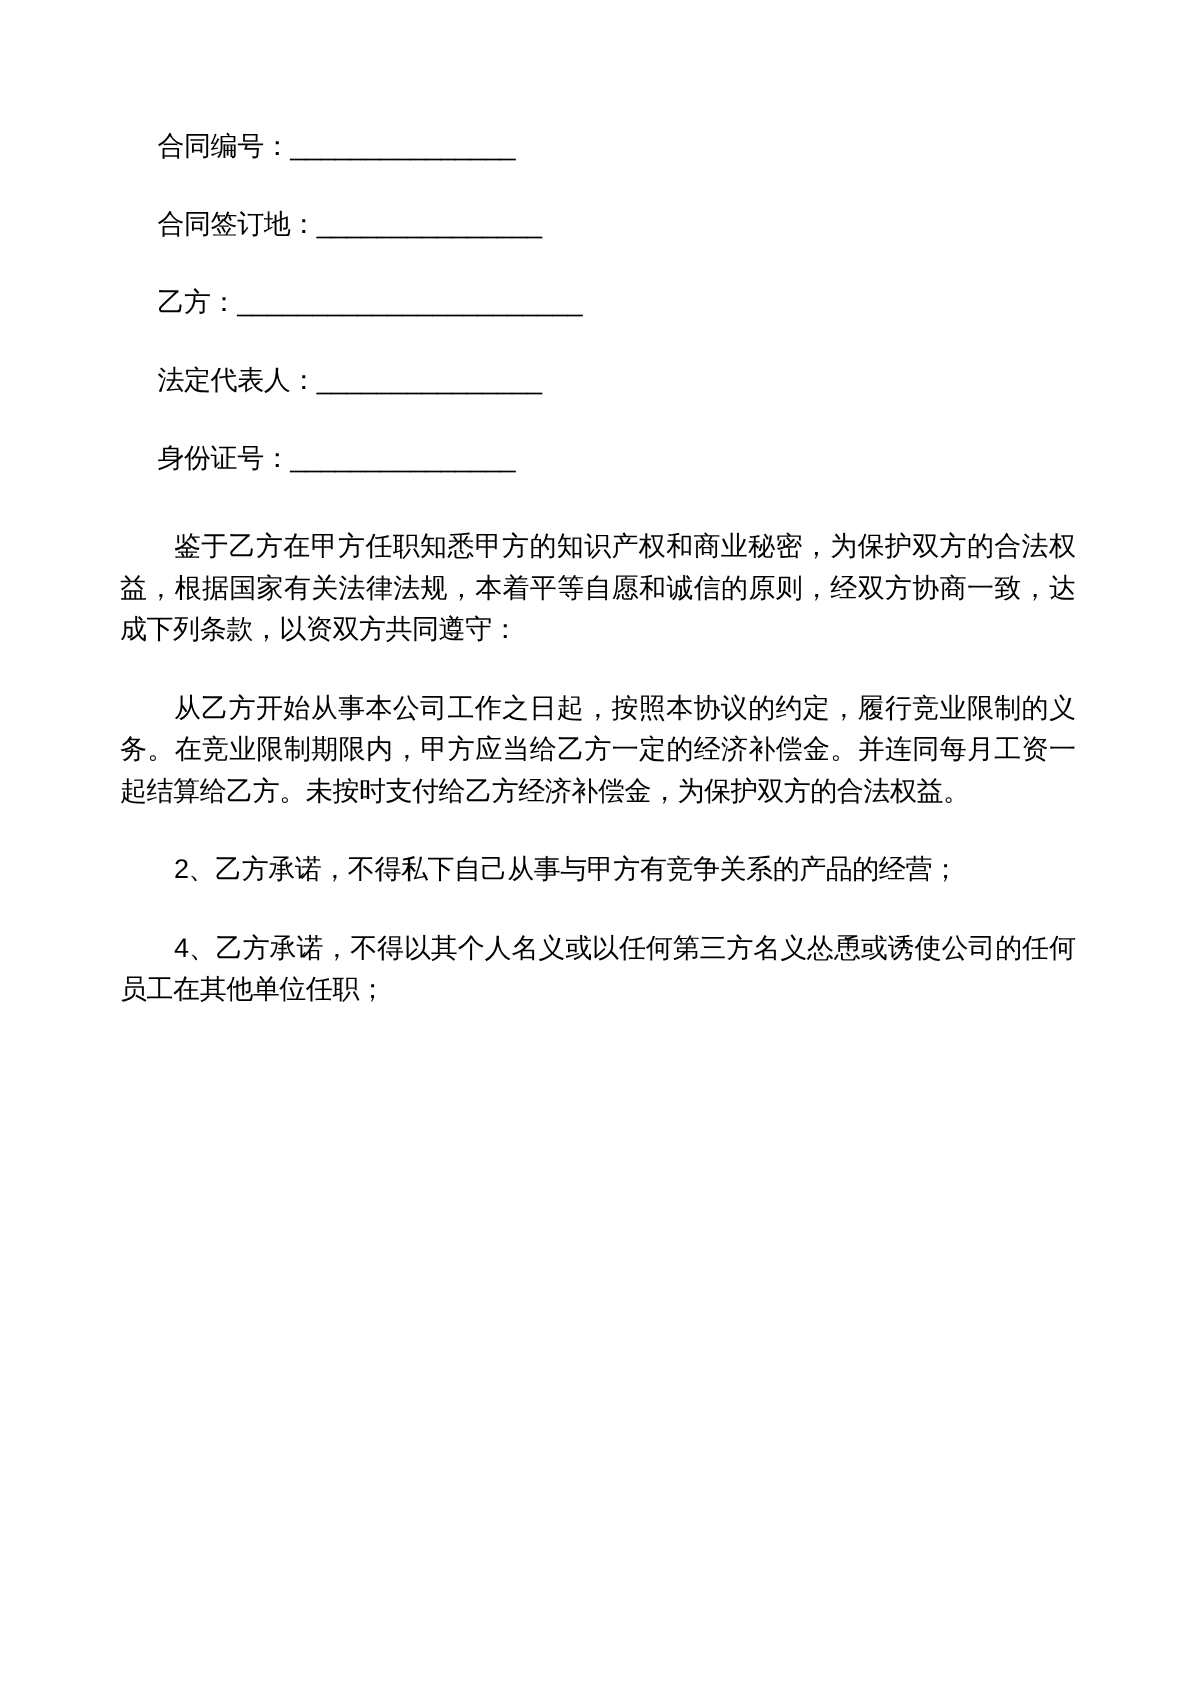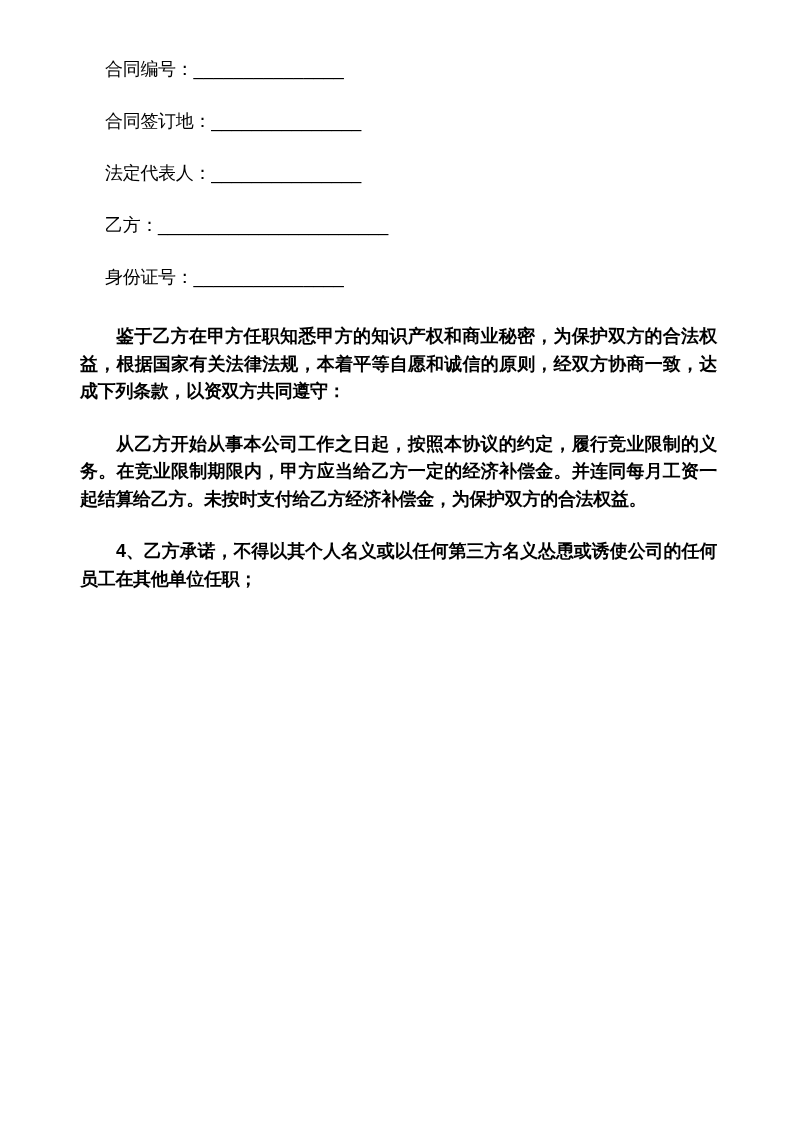--- a/index.html
+++ b/index.html
@@ -7,58 +7,58 @@
   .page {
     position: relative;
     width: 793px;
     height: 1122px;
     background: #ffffff;
     color: #000000;
     font-family: "Liberation Sans", sans-serif;
     font-size: 18px;
     line-height: 27.5px;
     letter-spacing: -0.3px;
-    padding: 56px 76px 0 80px;
+    padding: 84px 76px 0 80px;
     overflow: hidden;
   }
   .field-list { }
   .field {
     margin: 0 0 24.5px 25px;
     white-space: nowrap;
   }
   .field .blank {
     letter-spacing: 0;
   }
   .para {
     text-align: justify;
     text-indent: 2em;
     margin-top: 25px;
-    font-weight: bold;
   }
   .para.first {
     margin-top: 31.5px;
   }
 </style>
 </head>
 <body>
 
 <div class="page">
 
   <div class="field-list">
     <div class="field"><span>合同编号：</span><span class="blank">_______________</span></div>
     <div class="field"><span>合同签订地：</span><span class="blank">_______________</span></div>
+    <div class="field"><span>乙方：</span><span class="blank">_______________________</span></div>
     <div class="field"><span>法定代表人：</span><span class="blank">_______________</span></div>
-    <div class="field"><span>乙方：</span><span class="blank">_______________________</span></div>
     <div class="field"><span>身份证号：</span><span class="blank">_______________</span></div>
   </div>
 
   <p class="para first">鉴于乙方在甲方任职知悉甲方的知识产权和商业秘密，为保护双方的合法权益，根据国家有关法律法规，本着平等自愿和诚信的原则，经双方协商一致，达成下列条款，以资双方共同遵守：</p>
 
 
   <p class="para">从乙方开始从事本公司工作之日起，按照本协议的约定，履行竞业限制的义务。在竞业限制期限内，甲方应当给乙方一定的经济补偿金。并连同每月工资一起结算给乙方。未按时支付给乙方经济补偿金，为保护双方的合法权益。</p>
 
 
 
+  <p class="para">2、乙方承诺，不得私下自己从事与甲方有竞争关系的产品的经营；</p>
 
 
   <p class="para">4、乙方承诺，不得以其个人名义或以任何第三方名义怂恿或诱使公司的任何员工在其他单位任职；</p>
 
 </div>
 
 </body></html>

